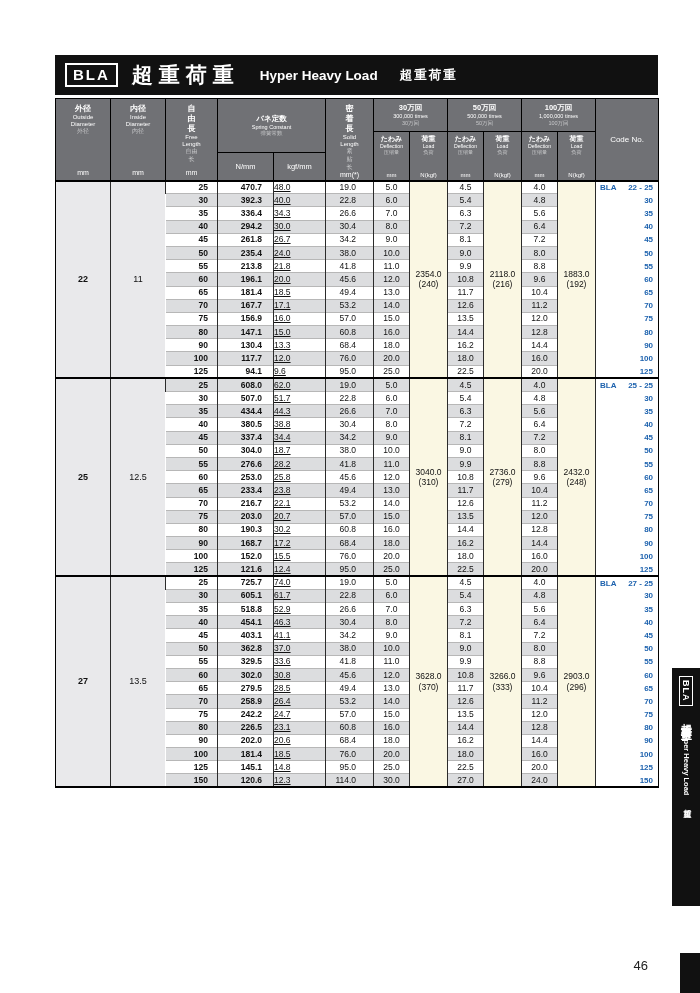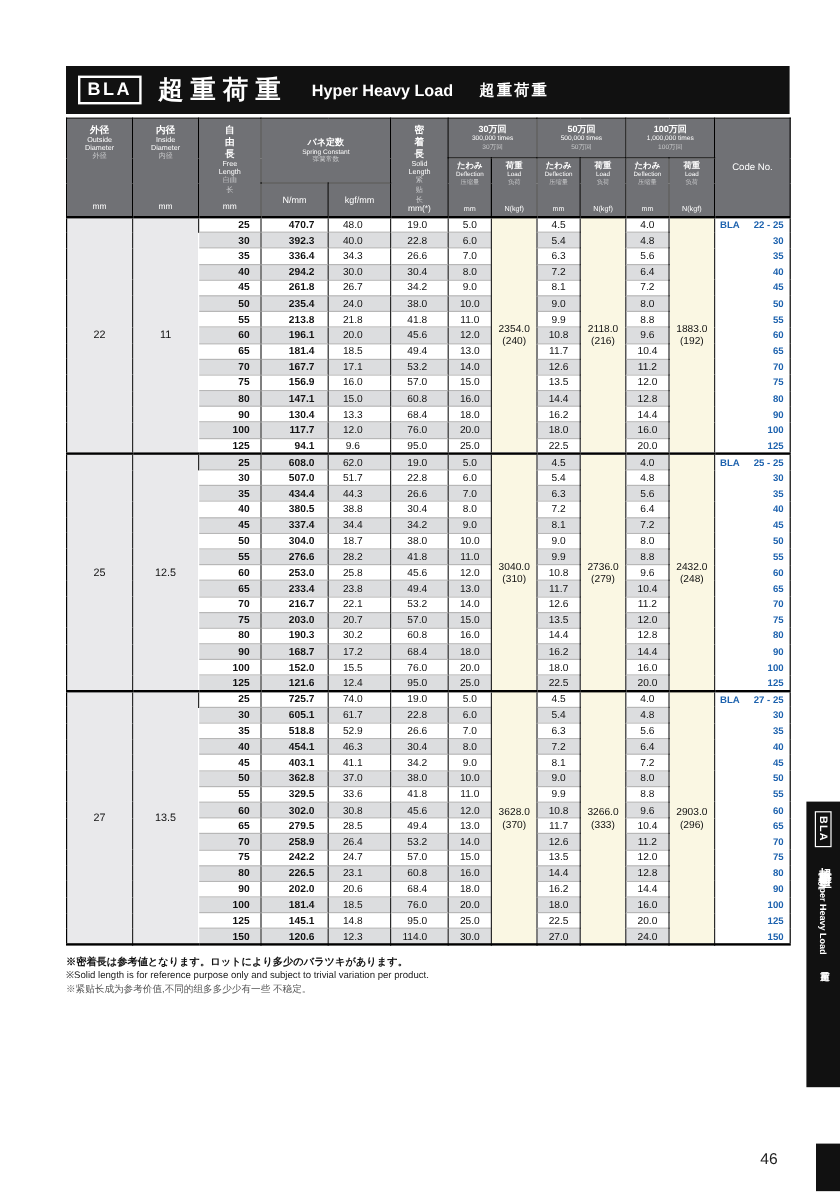--- a/index.html
+++ b/index.html
@@ -48,24 +48,24 @@
   tr.hr1{height:33px;} tr.hr2{height:21px;} tr.hr3{height:28px;}
 
   tbody tr{height:13.2px;}
   tbody td{border-left:1px solid var(--vline);border-top:1px solid var(--rowline);
            font-size:8.5px;line-height:11px;padding:0;vertical-align:middle;background:#fff;
            white-space:nowrap;overflow:hidden;}
   tbody td:first-child{border-left:none;}
   tr.bf td{border-top:2px solid #000;}
   tr.alt td.z{background:var(--zebra);}
   td.od,td.idc{background:var(--side);text-align:center;font-size:9px;}
-  td.od{font-weight:normal;}
+  td.od{font-weight:bold;}
   td.fl{font-weight:bold;text-align:right;padding-right:9px;}
   td.nm{font-weight:bold;text-align:right;padding-right:11px;}
-  td.kg{text-align:center;padding-right:11px;}
+  td.kg{text-align:left;padding-right:11px;text-decoration:underline;}
   td.sl{text-align:right;padding-right:17px;}
   td.df{text-align:center;}
   td.ld{background:var(--cream);text-align:center;line-height:1.25;font-size:8.5px;}
   td.code{border-top:none;color:var(--blue);font-weight:bold;text-align:right;padding-right:5px;font-size:8px;}
   td.code .cp{float:left;padding-left:4px;}
 
   
   .notes{margin-top:7px;line-height:1.45;}
   .notes .n1{font-size:8.5px;font-weight:bold;}
   .notes .n2{font-size:8px;color:#222;}
@@ -702,25 +702,20 @@
             <td class="kg z">12.3</td>
             <td class="sl z">114.0</td>
             <td class="df z">30.0</td>
             <td class="df z">27.0</td>
             <td class="df z">24.0</td>
             <td class="code">150</td>
           </tr>
         </tbody>
     </table>
 
-    <div class="notes">
-      <div class="n1">※密着長は参考値となります。ロットにより多少のバラツキがあります。</div>
-      <div class="n2">※Solid length is for reference purpose only and subject to trivial variation per product.</div>
-      <div class="n3">※紧贴长成为参考价值,不同的组多多少少有一些 不稳定。</div>
-    </div>
   </div>
 
   <div class="side-tab">
     <span class="vt bla-v">BLA</span>
     <span class="vt s-jp">超重荷重</span>
     <span class="vt s-en">Hyper Heavy Load</span>
     <span class="vt s-cn">超重荷重</span>
   </div>
   <div class="corner"></div>
   <div class="pageno">46</div>

